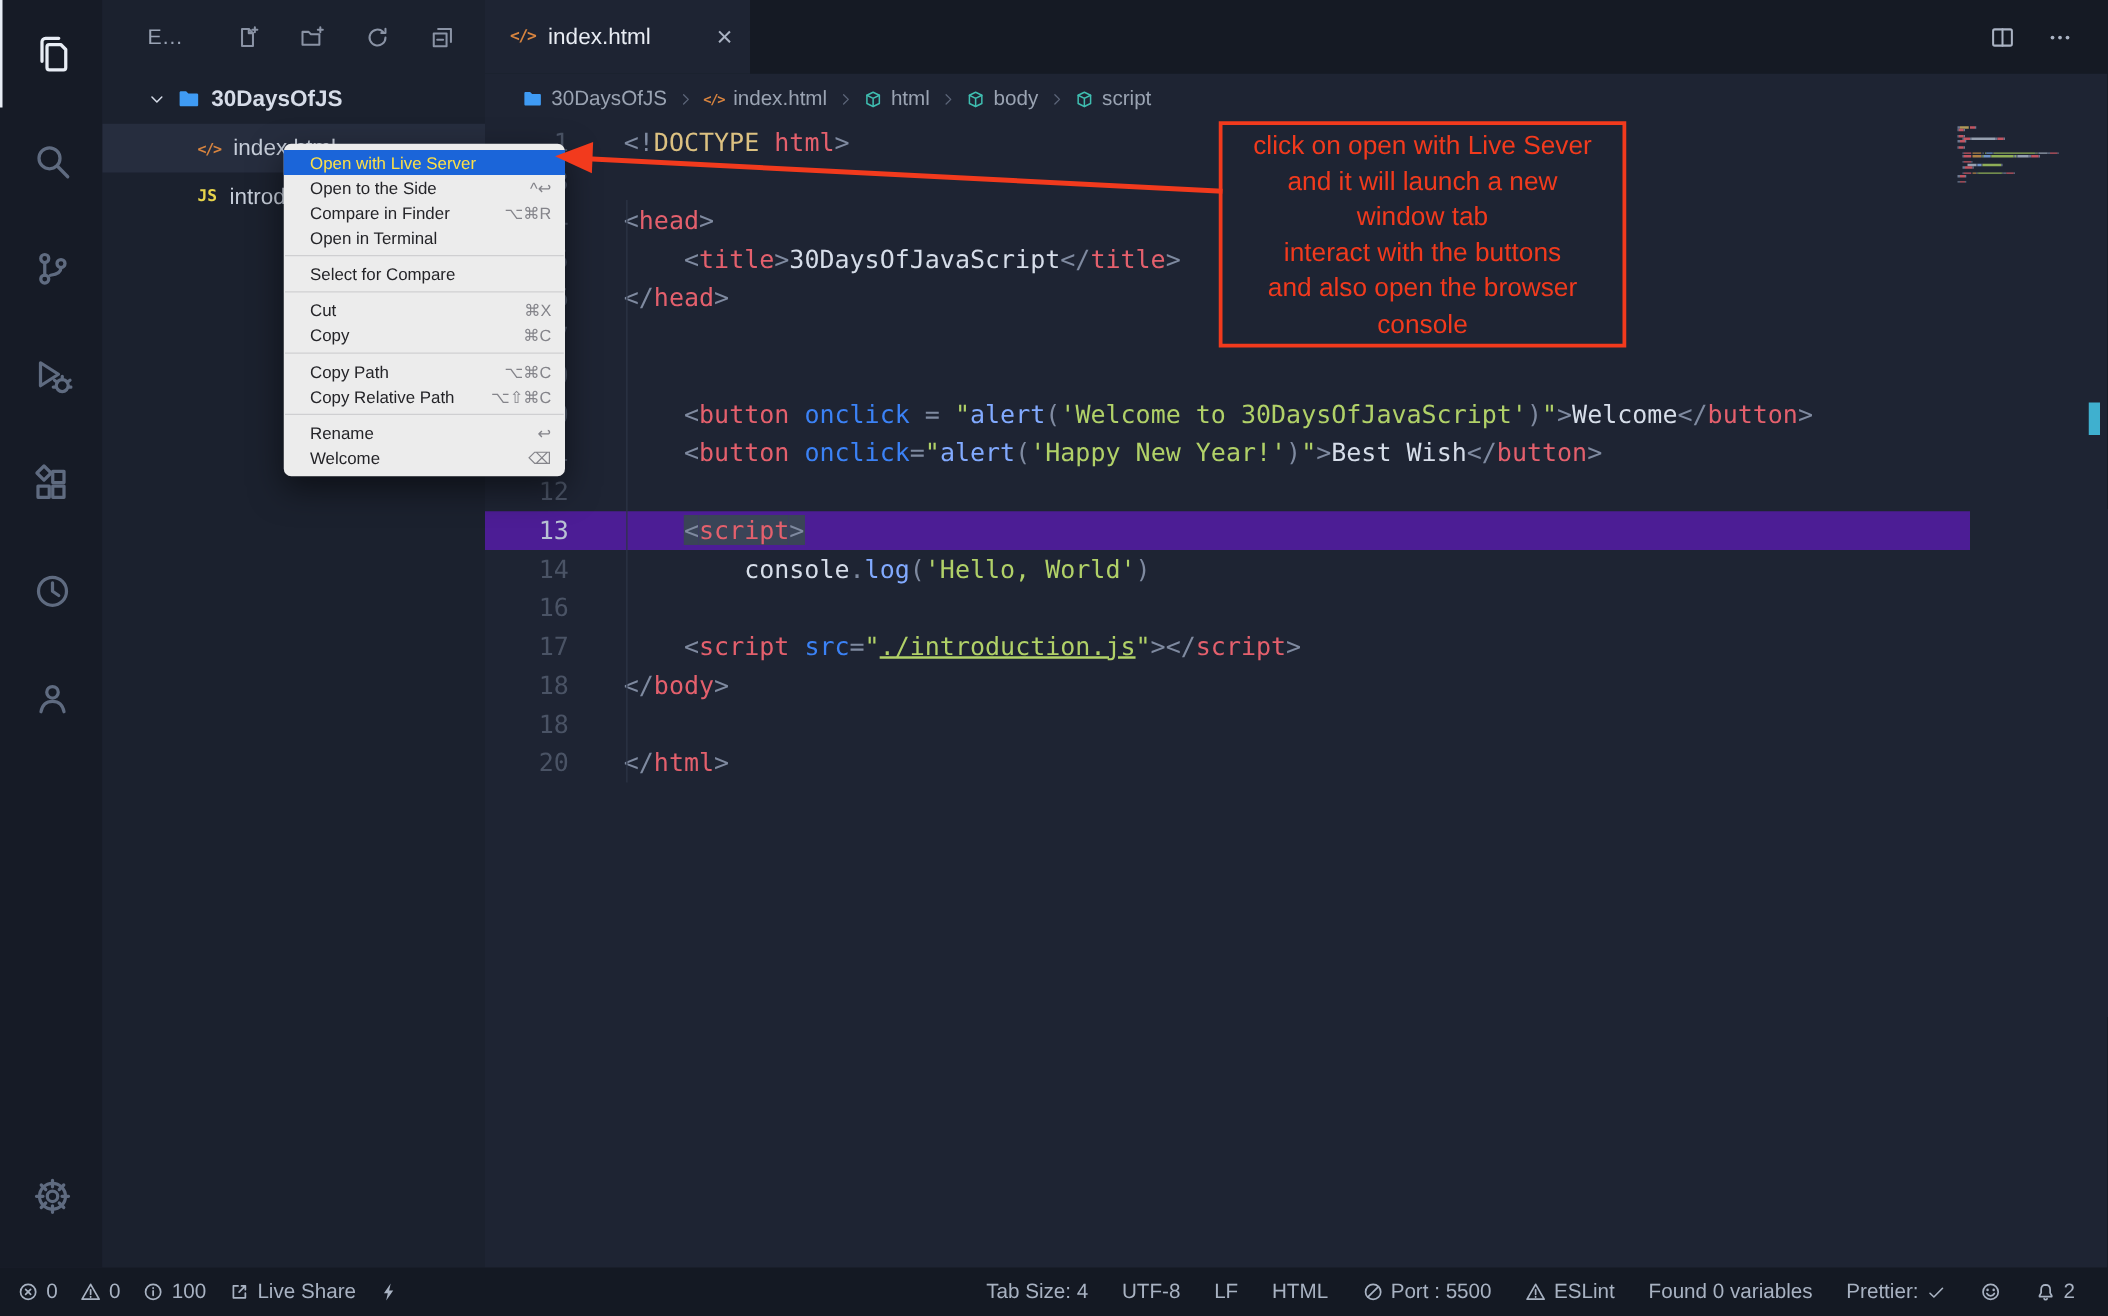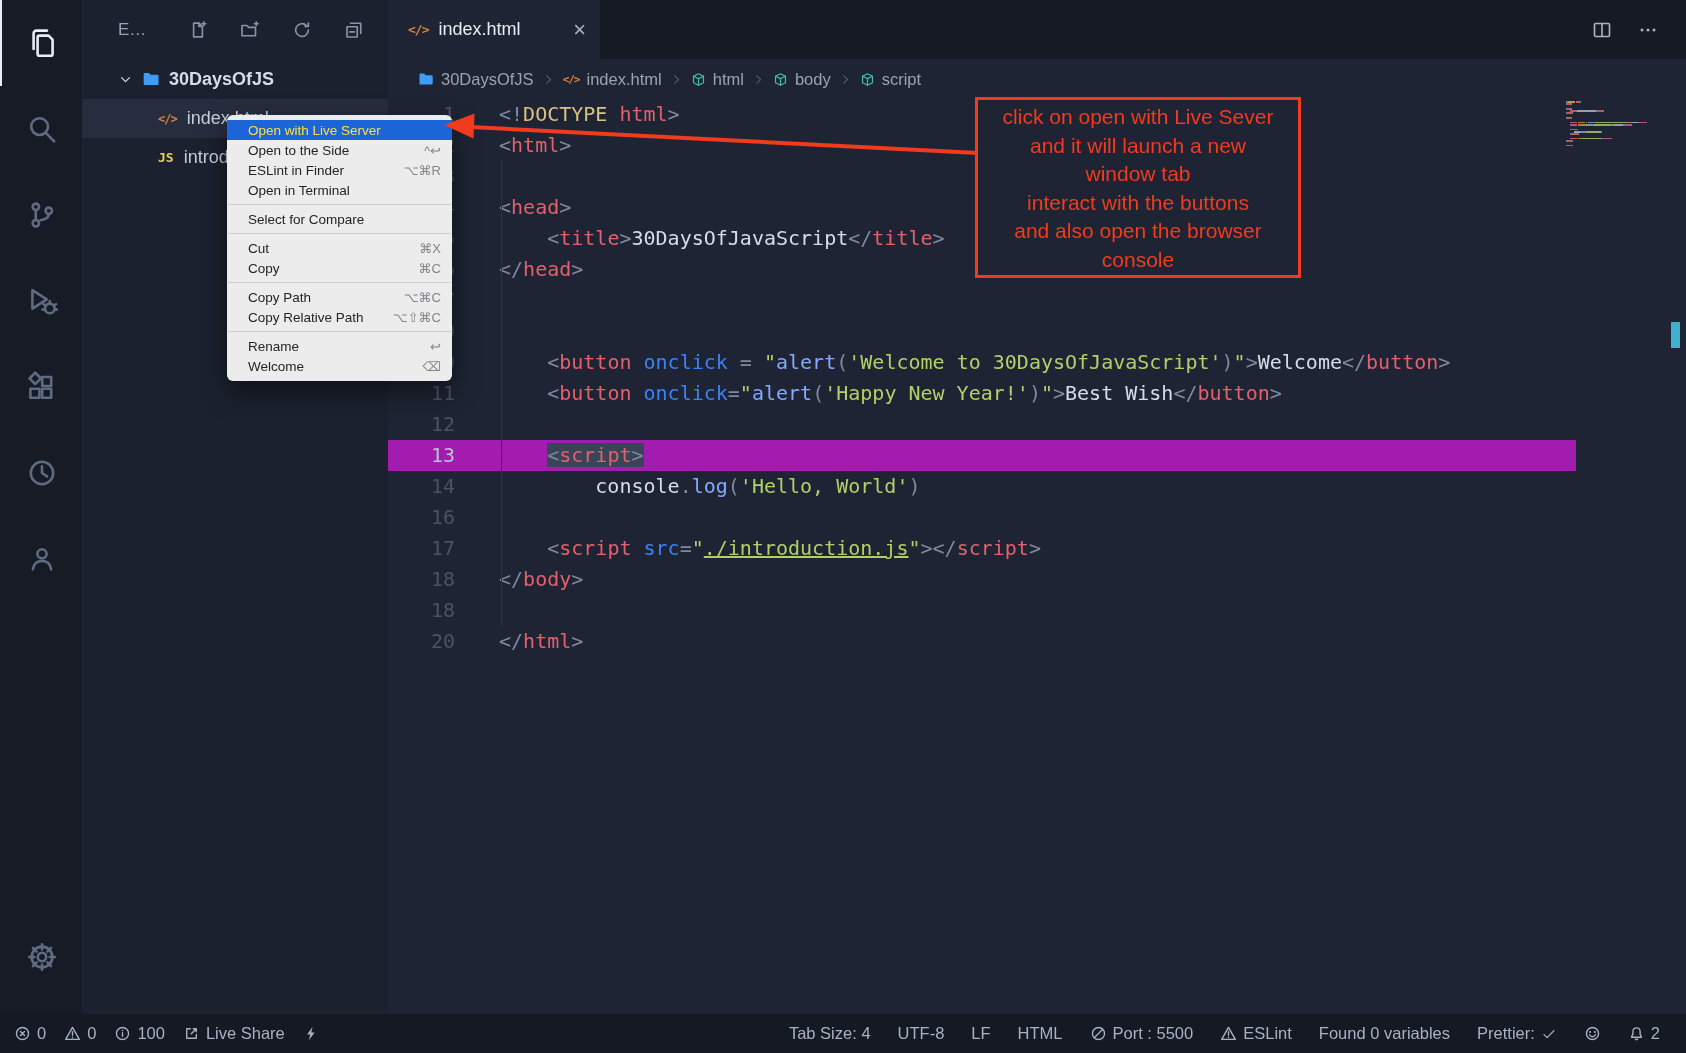--- a/index.html
+++ b/index.html
@@ -33,21 +33,21 @@
   #tab-actions .icon{cursor:pointer}
   #breadcrumb{height:40px;display:flex;align-items:center;gap:8px;padding-left:30px;font-size:16.5px;color:#9aa3b2}
   .bc-item{display:flex;align-items:center;gap:7px;cursor:pointer}
   .bc-item .file-ic{font-size:11px}
   .bc-sep{color:#5b6478;display:inline-flex}
   .icon{display:inline-flex;align-items:center;justify-content:center}
 
   
   #code{position:absolute;left:0;top:99px;right:110px;bottom:0;font-family:"DejaVu Sans Mono",monospace;font-size:20px;line-height:31px}
   .cl{display:flex;height:31px;white-space:pre}
-  .cl.current{background:#a21caf}
+  .cl.current{background:#4c1d95}
   .ln{width:67px;flex:none;text-align:right;color:#4a5365;user-select:none}
   .cl.current .ln{color:#b9c2d4}
   .ct{padding-left:44px}
   .tk.txt{color:#d6dde9}
   .tk.pun{color:#7f8aa0}
   .tk.tag{color:#e4606d}
   .tk.attr{color:#3b82f6}
   .tk.str{color:#b1d168}
   .tk.fn{color:#82aaff}
   .tk.doc{color:#dcc181}
@@ -288,21 +288,20 @@
                 <path d="M8 1.9l5.3 2.6v7L8 14.1l-5.3-2.6v-7z"></path>
                 <path d="M2.7 4.5L8 7.1l5.3-2.6M8 7.1v7"></path>
               </g>
             </svg>
           </span>
           <span class="bc-label">script</span>
         </span>
       </div>
     <div id="code">
         <div class="cl"><span class="ln">1</span><span class="ct"><span class="tk pun">&lt;!</span><span class="tk doc">DOCTYPE</span><span class="tk txt"> </span><span class="tk tag">html</span><span class="tk pun">&gt;</span></span></div>
-        <div class="cl"><span class="ln">2</span><span class="ct"><span class="tk pun">&lt;</span><span class="tk tag">html</span><span class="tk pun">&gt;</span></span></div>
         <div class="cl"><span class="ln">3</span><span class="ct"></span></div>
         <div class="cl"><span class="ln">4</span><span class="ct"><span class="tk pun">&lt;</span><span class="tk tag">head</span><span class="tk pun">&gt;</span></span></div>
         <div class="cl"><span class="ln">5</span><span class="ct"><span class="tk txt">    </span><span class="tk pun">&lt;</span><span class="tk tag">title</span><span class="tk pun">&gt;</span><span class="tk txt">30DaysOfJavaScript</span><span class="tk pun">&lt;/</span><span class="tk tag">title</span><span class="tk pun">&gt;</span></span></div>
         <div class="cl"><span class="ln">6</span><span class="ct"><span class="tk pun">&lt;/</span><span class="tk tag">head</span><span class="tk pun">&gt;</span></span></div>
         <div class="cl"><span class="ln">7</span><span class="ct"></span></div>
         <div class="cl"><span class="ln">9</span><span class="ct"></span></div>
         <div class="cl"><span class="ln">10</span><span class="ct"><span class="tk txt">    </span><span class="tk pun">&lt;</span><span class="tk tag">button</span><span class="tk txt"> </span><span class="tk attr">onclick</span><span class="tk txt"> </span><span class="tk pun">=</span><span class="tk txt"> </span><span class="tk str">"</span><span class="tk fn">alert</span><span class="tk pun">(</span><span class="tk str">'Welcome to 30DaysOfJavaScript'</span><span class="tk pun">)</span><span class="tk str">"</span><span class="tk pun">&gt;</span><span class="tk txt">Welcome</span><span class="tk pun">&lt;/</span><span class="tk tag">button</span><span class="tk pun">&gt;</span></span></div>
         <div class="cl"><span class="ln">11</span><span class="ct"><span class="tk txt">    </span><span class="tk pun">&lt;</span><span class="tk tag">button</span><span class="tk txt"> </span><span class="tk attr">onclick</span><span class="tk pun">=</span><span class="tk str">"</span><span class="tk fn">alert</span><span class="tk pun">(</span><span class="tk str">'Happy New Year!'</span><span class="tk pun">)</span><span class="tk str">"</span><span class="tk pun">&gt;</span><span class="tk txt">Best Wish</span><span class="tk pun">&lt;/</span><span class="tk tag">button</span><span class="tk pun">&gt;</span></span></div>
         <div class="cl"><span class="ln">12</span><span class="ct"></span></div>
         <div class="cl current"><span class="ln">13</span><span class="ct"><span class="tk txt">    </span><span class="tk pun hl">&lt;</span><span class="tk tag hl">script</span><span class="tk pun hl">&gt;</span></span></div>
@@ -559,21 +558,21 @@
 
   <div id="ctx-menu">
       <div class="menu-item selected">
         <span class="menu-label">Open with Live Server</span>
       </div>
       <div class="menu-item">
         <span class="menu-label">Open to the Side</span>
         <span class="sc">^↩</span>
       </div>
       <div class="menu-item">
-        <span class="menu-label">ESLint in Finder</span>
+        <span class="menu-label">Compare in Finder</span>
         <span class="sc">⌥⌘R</span>
       </div>
       <div class="menu-item">
         <span class="menu-label">Open in Terminal</span>
       </div>
       <div class="menu-sep"></div>
       <div class="menu-item">
         <span class="menu-label">Select for Compare</span>
       </div>
       <div class="menu-sep"></div>

